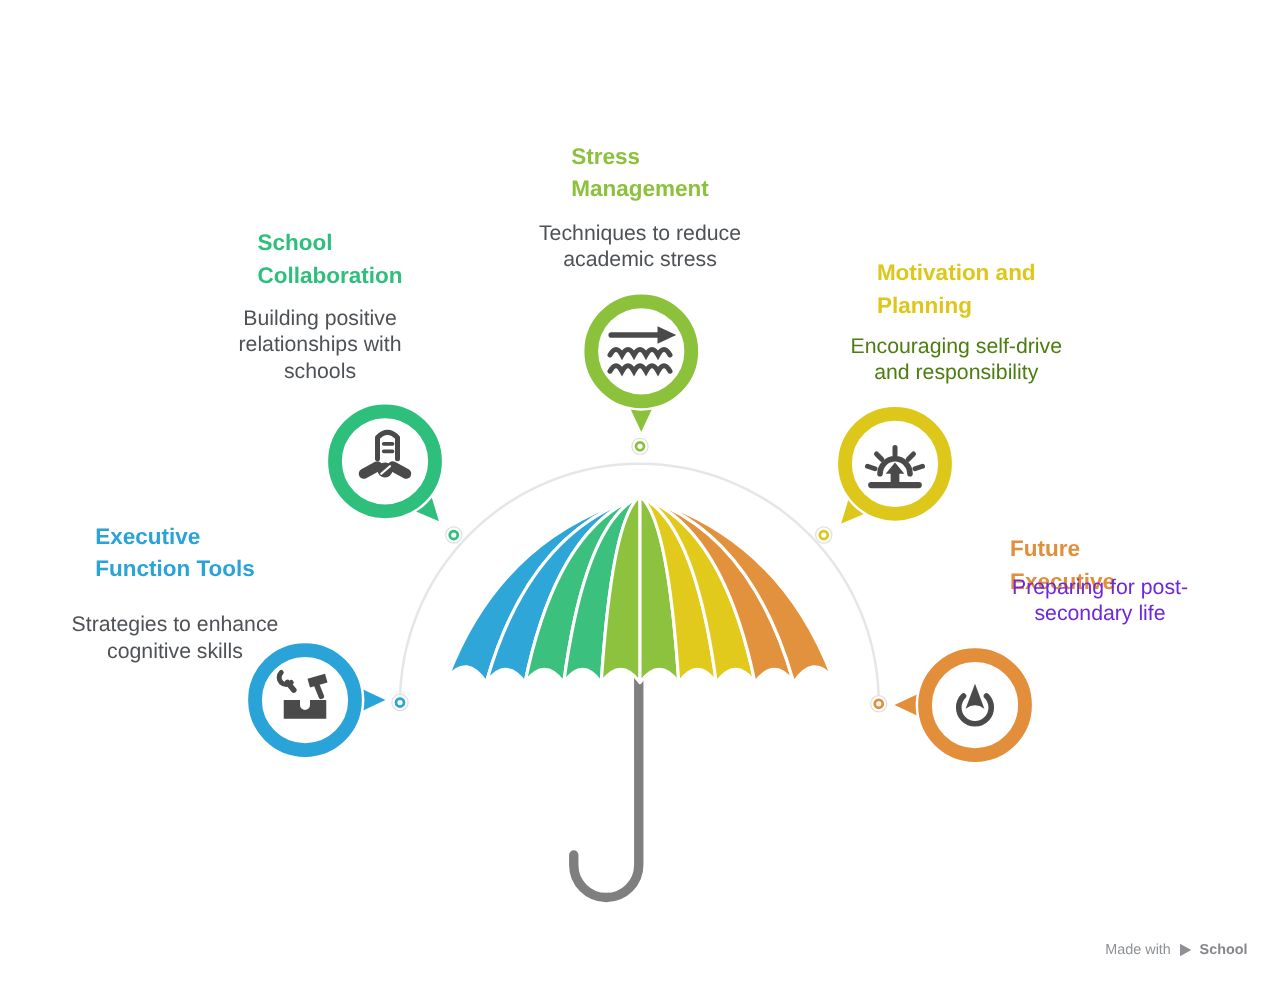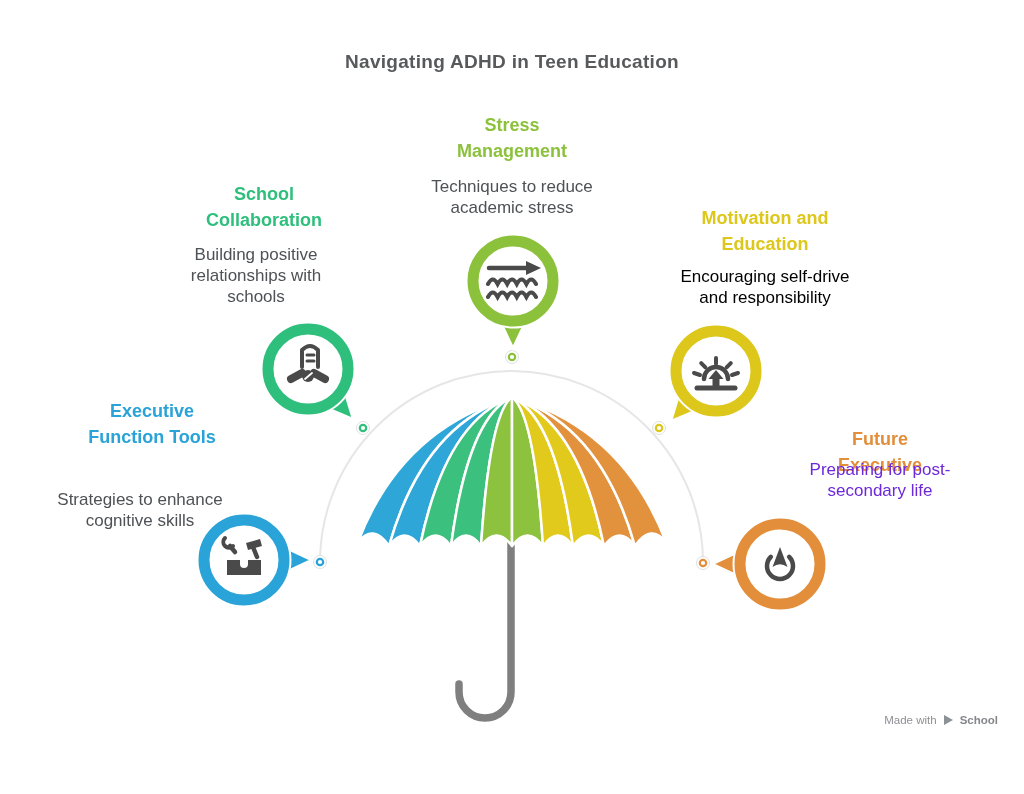--- a/index.html
+++ b/index.html
@@ -5,40 +5,39 @@
   html,body{margin:0;padding:0;background:#fff;}
   .canvas{
     position:relative;width:1024px;height:794px;background:#ffffff;overflow:hidden;
     font-family:"Liberation Sans",sans-serif;
   }
   .title{
     position:absolute;left:0;top:51px;width:1024px;text-align:center;
     font-size:19px;font-weight:bold;letter-spacing:.3px;
   }
   .topic-label{
-    position:absolute;transform:translateX(-50%);text-align:center;
+    position:absolute;transform:translateX(-50%);
     font-size:18px;font-weight:bold;line-height:26px;white-space:pre-line;
   }
   .topic-desc{
     position:absolute;transform:translateX(-50%);text-align:center;
     font-size:17px;line-height:21px;white-space:pre-line;
   }
   .watermark{
-    position:absolute;right:26px;top:714px;display:flex;align-items:center;gap:6px;
+    position:absolute;right:26px;top:754px;display:flex;align-items:center;gap:6px;
     font-size:11.5px;color:#8d9094;
   }
   .watermark .brand{font-weight:bold;color:#85878b;}
   svg{position:absolute;left:0;top:0;}
 </style>
 </head>
 <body>
 
 <div class="canvas">
 
-  <div class="title" style="color: rgb(88, 89, 91);">Navigating ADHD in Teen Education</div>
 
   <svg width="1024" height="794" viewBox="0 0 1024 794">
 
     <path d="M320,562 A191.5,191.5 0 1 1 703,563" fill="none" stroke-width="2" stroke="#e6e6e6"></path>
 
     <g transform="translate(363,428)">
       <circle r="6.5" fill="#fff" stroke="#e0e0e0" stroke-width="1"></circle>
       <circle r="3.2" fill="none" stroke-width="2.2" stroke="#2fbf7d"></circle>
     </g>
     <g transform="translate(512,357)">
@@ -147,27 +146,27 @@
 
   <div>
     <div class="topic-label" style="left: 512px; top: 112px; color: rgb(140, 193, 60);">Stress
 Management</div>
     <div class="topic-desc" style="left: 512px; top: 176px; color: rgb(78, 82, 86);">Techniques to reduce
 academic stress</div>
   </div>
 
   <div>
     <div class="topic-label" style="left: 765px; top: 205px; color: rgb(221, 199, 26);">Motivation and
-Education</div>
-    <div class="topic-desc" style="left: 765px; top: 266px; color: #000000;">Encouraging self-drive
+Planning</div>
+    <div class="topic-desc" style="left: 765px; top: 266px; color: #4d7c0f;">Encouraging self-drive
 and responsibility</div>
   </div>
 
   <div>
-    <div class="topic-label" style="left: 140px; top: 398px; color: rgb(42, 163, 216); margin-left: 12px;">Executive
+    <div class="topic-label" style="left: 140px; top: 416px; color: rgb(42, 163, 216);">Executive
 Function Tools</div>
     <div class="topic-desc" style="left: 140px; top: 457px; color: rgb(78, 82, 86); margin-top: 32px;">Strategies to enhance
 cognitive skills</div>
   </div>
 
   <div>
     <div class="topic-label" style="left: 880px; top: 426px; color: rgb(226, 142, 59);">Future Executive</div>
     <div class="topic-desc" style="left: 880px; top: 459px; color: #6d28d9;">Preparing for post-
 secondary life</div>
   </div>

